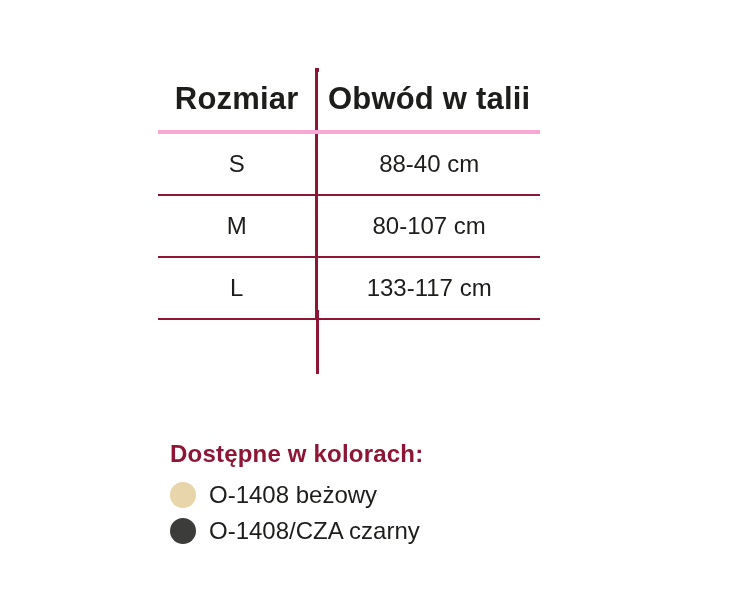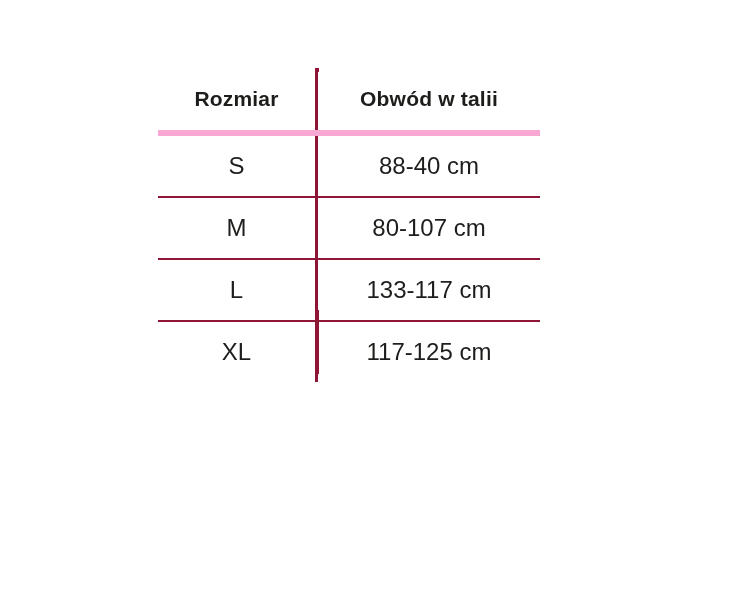--- a/index.html
+++ b/index.html
@@ -32,25 +32,25 @@
     padding: 0;
     margin: 0;
     text-align: center;
     vertical-align: middle;
   }
   .col-left  { width: 158px; }
   .col-right { width: 224px; }
 
   .head-row th {
     height: 62px;
-    font-size: 21px;
+    font-size: 31px;
     font-weight: bold;
     letter-spacing: 0.2px;
     color: #1d1d1b;
-    border-bottom: 6px solid #f9a8d4;
+    border-bottom: 4px solid #f9a8d4;
   }
   .body-row td {
     height: 60px;
     font-size: 24px;
     font-weight: normal;
     color: #1d1d1b;
     border-bottom: 2px solid #8e1535;
   }
   .body-row.last td {
     border-bottom: none;
@@ -123,21 +123,30 @@
         <td class="col-right">88-40 cm</td>
       </tr>
       <tr class="body-row">
         <td class="col-left">M</td>
         <td class="col-right">80-107 cm</td>
       </tr>
       <tr class="body-row">
         <td class="col-left">L</td>
         <td class="col-right">133-117 cm</td>
       </tr>
-      <tr class="body-row last">
-        <td class="col-left">XL</td>
-        <td class="col-right">117-125 cm</td>
-      </tr>
     </tbody>
   </table>
 
+  <div class="colors">
+    <div class="colors-title">Dostępne w kolorach:</div>
+
+    <div class="color-row">
+      <span class="swatch" style="background:#e8d5a9;"></span>
+      <span class="color-label">O-1408 beżowy</span>
+    </div>
+
+    <div class="color-row">
+      <span class="swatch" style="background:#3c3c3b;"></span>
+      <span class="color-label">O-1408/CZA czarny</span>
+    </div>
+  </div>
 
 </div>
 
 </body></html>

